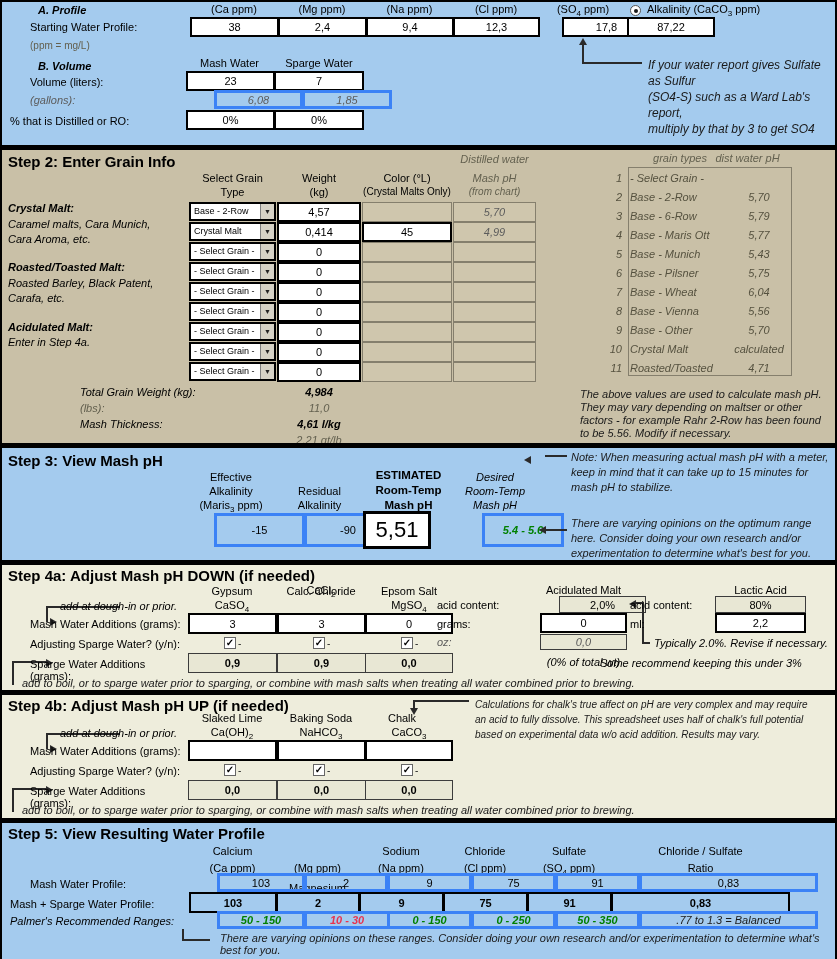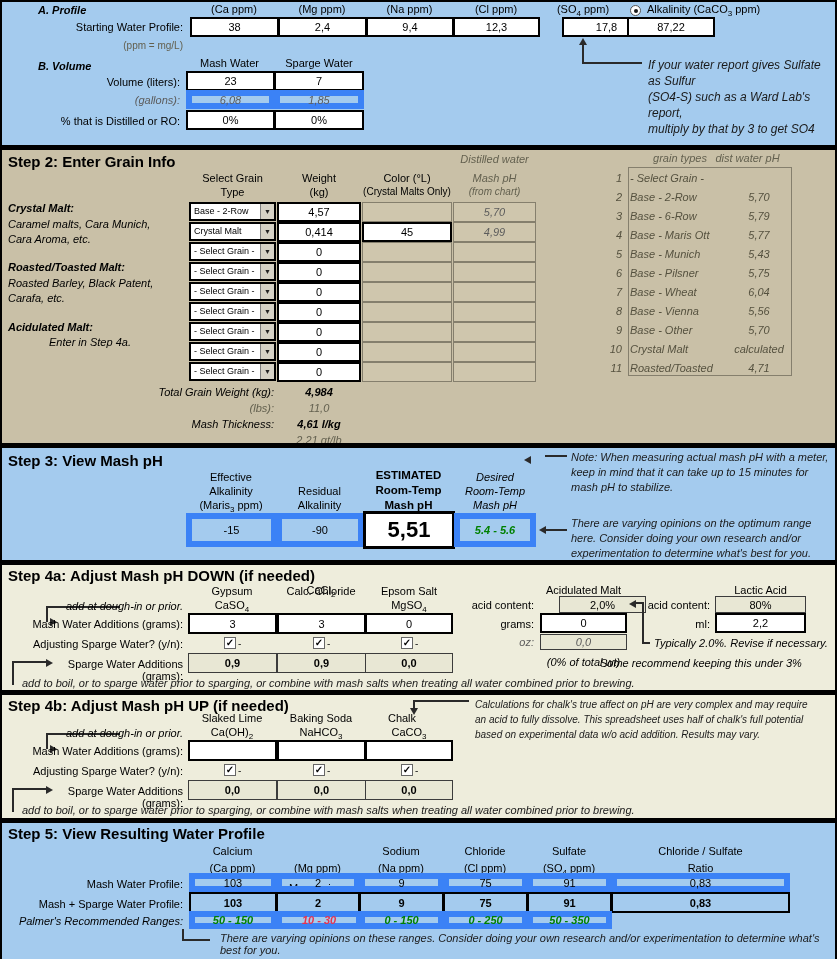--- a/index.html
+++ b/index.html
@@ -15,22 +15,22 @@
   .bgray{color:#5c5c5c;}
   .prel{white-space:pre-line;}
   .sec-bar{position:absolute;left:0;width:837px;height:5px;background:#000;}
   .sec-tan{position:absolute;left:0;width:837px;background:#c9c0a7;box-shadow:inset 2px 0 0 #000,inset -2px 0 0 #000;}
   .sec-beige{position:absolute;left:0;width:837px;background:#eeeddc;box-shadow:inset 2px 0 0 #000,inset -2px 0 0 #000;}
   .step-title{position:absolute;font-weight:bold;font-size:15px;}
   .cell{position:absolute;border:1px solid #000;background:#fff;display:flex;align-items:center;justify-content:center;}
   .w2{border-width:2px;}
   .shade-tan{background:#cfc6ad;border:1px solid #857f6d;color:#5c5c5c;font-style:italic;}
   .shade-beige{background:#e8e7d4;border:1px solid #3c3c3c;}
-  .bluecell{background:transparent;border:6px solid #3b82f6;}
-  .lbl{position:absolute;text-align:right;padding-right:3px;}
+  .bluecell{background:transparent;border:3px solid #3b82f6;margin-left:28px;}
+  .lbl{position:absolute;text-align:left;padding-right:3px;}
   .note{position:absolute;font-style:italic;white-space:pre-line;color:#1a1a1a;}
   .dd{position:absolute;background:#fff;border:2px solid #000;display:flex;align-items:stretch;}
   .dd-text{flex:1;font-size:9px;line-height:13px;padding:1px 0 0 3px;white-space:nowrap;overflow:hidden;}
   .dd-btn{width:14px;background:#d6d2c6;border-left:1px solid #808080;font-size:7px;display:flex;align-items:center;justify-content:center;color:#222;}
   .cbwrap{position:absolute;display:flex;align-items:center;gap:2px;}
   .cb{width:12px;height:12px;background:#fff;border:1px solid #666;font-size:10px;line-height:10px;text-align:center;font-weight:bold;}
   .cb-dash{font-size:10px;color:#222;}
   .radio{position:absolute;width:11px;height:11px;border-radius:50%;background:#fff;border:1px solid #555;}
   .radio::after{content:"";position:absolute;left:2.5px;top:2.5px;width:4px;height:4px;border-radius:50%;background:#1a1a1a;}
   .ln{position:absolute;background:#2a2a2a;}
@@ -110,21 +110,21 @@
   <div class="abs ctr i gray" style="left:453px;top:172px;width:83px;">Mash pH</div>
   <div class="abs ctr i gray" style="left:453px;top:186px;width:83px;font-size:10px;">(from chart)</div>
 
   <div class="abs bi" style="left:8px;top:202px;">Crystal Malt:</div>
   <div class="abs i prel" style="left:8px;top:217px;line-height:15px;">Caramel malts, Cara Munich,
 Cara Aroma, etc.</div>
   <div class="abs bi" style="left:8px;top:261px;">Roasted/Toasted Malt:</div>
   <div class="abs i prel" style="left:8px;top:276px;line-height:15px;">Roasted Barley, Black Patent,
 Carafa, etc.</div>
   <div class="abs bi" style="left:8px;top:321px;">Acidulated Malt:</div>
-  <div class="abs i" style="left:8px;top:336px;margin-left:41px;">Enter in Step 4a.</div>
+  <div class="abs i" style="left:8px;top:336px;">Enter in Step 4a.</div>
 
   <div class="dd" style="left:189px;top:202px;width:87px;height:19px;">
       <span class="dd-text">Base - 2-Row</span>
       <span class="dd-btn">▼</span>
     </div>
   <div class="cell w2" style="left:277px;top:202px;width:84px;height:20px;">4,57</div>
   <div class="cell shade-tan" style="left:362px;top:202px;width:90px;height:20px;"></div>
   <div class="cell shade-tan" style="left:453px;top:202px;width:83px;height:20px;">5,70</div>
 
   <div class="dd" style="left:189px;top:222px;width:87px;height:19px;">
@@ -251,41 +251,45 @@
       <span class="gl-num">10</span>
       <span class="gl-name">Crystal Malt</span>
       <span class="gl-ph">calculated</span>
     </div>
   <div class="gl-row" style="left:596px;top:358px;">
       <span class="gl-num">11</span>
       <span class="gl-name">Roasted/Toasted</span>
       <span class="gl-ph">4,71</span>
     </div>
 
+  <div class="note gray" style="left:580px;top:388px;width:256px;line-height:13px;">The above values are used to calculate mash pH.
+They may vary depending on maltser or other
+factors - for example Rahr 2-Row has been found
+to be 5.56. Modify if necessary.</div>
 
   <div class="sec-bar" style="top:443px;"></div>
   <div class="step-title" style="left:8px;top:452px;">Step 3: View Mash pH</div>
 
   <div class="abs ctr" style="left:186px;top:470px;width:90px;line-height:14px;">
       <div class="prel">Effective
 Alkalinity</div>
       <div><span>(Maris</span><sub>3</sub><span> ppm)</span></div>
     </div>
   <div class="abs ctr prel" style="left:276px;top:484px;width:87px;line-height:14px;">Residual
 Alkalinity</div>
   <div class="abs ctr prel b" style="left:363px;top:468px;width:91px;line-height:15px;font-size:11.5px;">ESTIMATED
 Room-Temp
 Mash pH</div>
   <div class="abs ctr prel i" style="left:454px;top:470px;width:82px;line-height:14px;">Desired
 Room-Temp
 Mash pH</div>
 
   <div class="cell bluecell" style="left:186px;top:513px;width:91px;height:34px;">-15</div>
   <div class="cell bluecell" style="left:276px;top:513px;width:88px;height:34px;">-90</div>
-  <div class="cell" style="left:363px;top:511px;width:92px;height:38px;border:3px solid #000;font-size:22px;font-weight:bold;">5,51</div>
+  <div class="cell" style="left:363px;top:511px;width:68px;height:38px;border:3px solid #000;font-size:22px;font-weight:normal;">5,51</div>
   <div class="cell bluecell bi" style="left:454px;top:513px;width:82px;height:34px;color:#008000;">5.4 - 5.6</div>
 
   <div class="ln" style="left:545px;top:455px;width:22px;height:2px;"></div>
   <span class="tri tri-left" style="left:524px;top:456px;"></span>
   <div class="note" style="left:571px;top:450px;width:264px;line-height:15px;">Note: When measuring actual mash pH with a meter,
 keep in mind that it can take up to 15 minutes for
 mash pH to stabilize.</div>
 
   <span class="tri tri-left" style="left:539px;top:526px;"></span>
   <div class="ln" style="left:545px;top:529px;width:22px;height:2px;"></div>
@@ -443,18 +447,19 @@
   <div class="cell w2 b" style="left:443px;top:892px;width:85px;height:21px;background:transparent;">75</div>
   <div class="cell w2 b" style="left:527px;top:892px;width:85px;height:21px;background:transparent;">91</div>
   <div class="cell w2 b" style="left:611px;top:892px;width:179px;height:21px;background:transparent;">0,83</div>
 
   <div class="lbl i" style="left:10px;top:915px;width:176px;">Palmer's Recommended Ranges:</div>
   <div class="cell bluecell bi" style="left: 189px; top: 911px; width: 88px; height: 18px; color: rgb(0, 128, 0);">50 - 150</div>
   <div class="cell bluecell bi" style="left: 276px; top: 911px; width: 86px; height: 18px; color: rgb(232, 51, 79);">10 - 30</div>
   <div class="cell bluecell bi" style="left: 359px; top: 911px; width: 85px; height: 18px; color: rgb(0, 128, 0);">0 - 150</div>
   <div class="cell bluecell bi" style="left: 443px; top: 911px; width: 85px; height: 18px; color: rgb(0, 128, 0);">0 - 250</div>
   <div class="cell bluecell bi" style="left: 527px; top: 911px; width: 85px; height: 18px; color: rgb(0, 128, 0);">50 - 350</div>
+  <div class="cell bluecell i" style="left: 611px; top: 911px; width: 179px; height: 18px; color: rgb(26, 26, 26);">.77 to 1.3 = Balanced</div>
 
   <div class="ln" style="left:182px;top:929px;width:2px;height:12px;"></div>
   <div class="ln" style="left:182px;top:939px;width:28px;height:2px;"></div>
   <div class="note" style="left:220px;top:932px;width:610px;">There are varying opinions on these ranges. Consider doing your own research and/or experimentation to determine what's best for you.</div>
 
 </div>
 
 </body></html>

